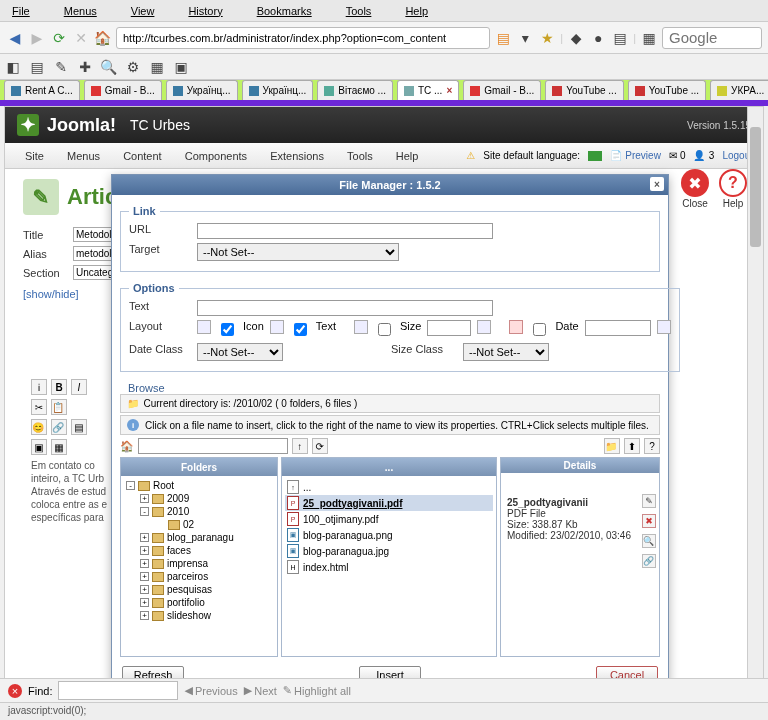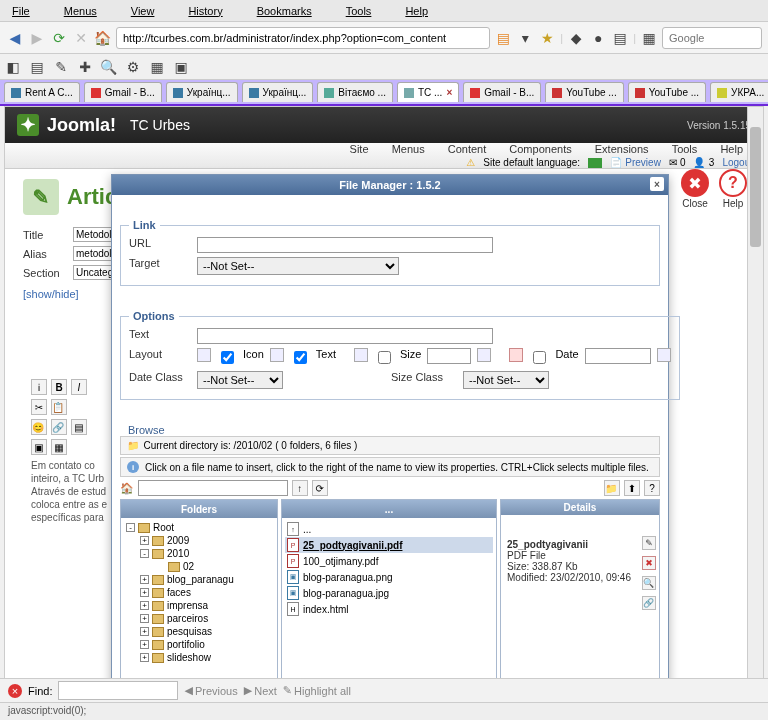--- a/index.html
+++ b/index.html
@@ -4,33 +4,33 @@
 <style>
 * { box-sizing: border-box; font-family: "Segoe UI", Tahoma, sans-serif; }
 body { margin: 0; width: 768px; height: 720px; background: #f0f0f0; overflow: hidden; font-size: 11px; }
 .menubar { height: 22px; background: #e8e8e8; border-bottom: 1px solid #ccc; display: flex; align-items: center; padding: 0 4px; gap: 18px; text-decoration: underline; }
 .menubar span { padding: 2px 8px; cursor: default; }
 .toolbar { height: 32px; background: #f4f4f4; border-bottom: 1px solid #ccc; display: flex; align-items: center; padding: 0 6px; gap: 4px; }
 .tb-icon { width: 18px; height: 18px; display: inline-flex; align-items: center; justify-content: center; font-size: 14px; color: #444; }
 .tb-icon.green { color: #3a9a3a; }
 .tb-icon.blue { color: #3a6ab0; }
 .url-input { flex: 1; height: 22px; border: 1px solid #bbb; border-radius: 3px; padding: 0 6px; font-size: 11px; background: #fff; }
-.search-input { width: 100px; height: 22px; border: 1px solid #bbb; border-radius: 3px; padding: 0 6px; font-size: 11px; color: #888; background: #fff; }
+.search-input { width: 100px; height: 22px; border: 1px solid #bbb; border-radius: 3px; padding: 0 6px; font-size: 15px; color: #888; background: #fff; }
 .extbar { height: 26px; background: #f0f0f0; border-bottom: 1px solid #ccc; display: flex; align-items: center; padding: 0 4px; gap: 6px; }
-.tabbar { height: 26px; background: #c4b5fd; border-bottom: 2px solid #6d28d9; display: flex; align-items: center; padding: 0 4px; gap: 4px; overflow: hidden; }
+.tabbar { height: 26px; background: #bef264; border-bottom: 6px solid #6d28d9; display: flex; align-items: center; padding: 0 4px; gap: 4px; overflow: hidden; }
 .tab { display: flex; align-items: center; background: #eee; border: 1px solid #aaa; border-bottom: none; border-radius: 3px 3px 0 0; padding: 2px 6px; font-size: 10px; gap: 4px; white-space: nowrap; height: 20px; }
 .tab .close { color: #a33; font-weight: bold; }
 .tab .fav { width: 10px; height: 10px; }
 .content { position: relative; width: 760px; height: 592px; margin: 0 4px; background: #fff; border: 1px solid #ccc; overflow: hidden; }
 .jheader { display: flex; align-items: center; justify-content: space-between; height: 36px; background: linear-gradient(#3a3a3a,#222); color: #fff; padding: 0 12px; }
 .jheader .logo { font-size: 18px; font-weight: bold; display: flex; align-items: center; gap: 8px; }
 .jheader .logo .k { width: 22px; height: 22px; background: #4a8c2a; border-radius: 3px; display: flex; align-items: center; justify-content: center; }
 .jheader .sub { font-size: 14px; font-weight: normal; margin-left: 6px; }
 .jheader .ver { font-size: 10px; color: #ccc; }
-.jmenu { height: 26px; background: linear-gradient(#fbfbfb,#e8e8e8); border-bottom: 1px solid #ccc; display: flex; align-items: flex-end; justify-content: space-between; padding: 0 10px; flex-direction: column; }
+.jmenu { height: 26px; background: linear-gradient(#fbfbfb,#e8e8e8); border-bottom: 1px solid #ccc; display: flex; align-items: center; justify-content: space-between; padding: 0 10px; }
 .jmenu .left span { padding: 0 10px; color: #333; }
 .jmenu .right { display: flex; align-items: center; gap: 8px; font-size: 10px; }
 .jmenu .right .flag { width: 14px; height: 10px; background: #3a9a3a; display: inline-block; }
 .toolbtn { display: flex; flex-direction: column; align-items: center; gap: 1px; font-size: 10px; color: #333; }
 .toolbtn .ico { width: 28px; height: 28px; border-radius: 14px; display: flex; align-items: center; justify-content: center; font-size: 16px; }
 .toolbtn .ico.red { background: #d33; color: #fff; }
 .toolbtn .ico.blue { border: 2px solid #d33; color: #d33; font-weight: bold; }
 .page-area { position: absolute; top: 62px; left: 0; right: 0; bottom: 0; padding: 10px 18px; }
 .page-title { display: flex; align-items: center; gap: 8px; color: #4a8c2a; font-size: 22px; font-weight: bold; }
 .page-title .picon { width: 36px; height: 36px; background: #cde3c0; border-radius: 4px; display: flex; align-items: center; justify-content: center; font-size: 20px; color: #4a8c2a; }
@@ -43,21 +43,21 @@
 .editor-icons .ic { width: 16px; height: 16px; border: 1px solid #bbb; background: #f4f4f4; font-size: 10px; display: flex; align-items: center; justify-content: center; }
 .body-text { position: absolute; left: 26px; top: 290px; width: 80px; font-size: 10px; color: #555; line-height: 13px; }
 .upper-right { position: absolute; top: 62px; right: 16px; display: flex; gap: 10px; }
 .scrollbar { position: absolute; right: 0; top: 0; bottom: 0; width: 16px; background: #eee; border-left: 1px solid #ccc; }
 .scrollbar .thumb { position: absolute; left: 2px; right: 2px; top: 20px; height: 120px; background: #bbb; border-radius: 3px; }
 
 
 .dialog { position: absolute; left: 106px; top: 67px; width: 558px; background: #fff; border: 1px solid #7a93b3; box-shadow: 0 3px 10px rgba(0,0,0,0.3); }
 .dialog-title { height: 20px; background: linear-gradient(#6d8db5,#4a6c98); color: #fff; font-size: 11px; font-weight: bold; display: flex; align-items: center; justify-content: center; position: relative; }
 .dialog-title .dclose { position: absolute; right: 4px; top: 2px; width: 14px; height: 14px; background: #fff; color: #555; border-radius: 2px; display: flex; align-items: center; justify-content: center; font-size: 10px; }
-fieldset { border: 1px solid #b6c5da; margin: 24px 8px; padding: 6px 8px; }
+fieldset { border: 1px solid #b6c5da; margin: 10px 8px; padding: 6px 8px; }
 legend { color: #3a5f91; font-size: 11px; font-weight: bold; padding: 0 4px; }
 .frow { display: flex; align-items: flex-start; gap: 6px; margin-bottom: 4px; }
 .frow label { width: 62px; color: #333; }
 .frow input[type=text] { border: 1px solid #999; padding: 1px 3px; font-size: 11px; }
 .frow select { border: 1px solid #999; font-size: 11px; padding: 1px; }
 .opt-icon { width: 14px; height: 14px; border: 1px solid #aaa; background: #eef; display: inline-block; }
 .browse-bar { background: #f4f4f4; border: 1px solid #ccc; margin: 0 8px; padding: 3px 6px; font-size: 10px; display: flex; align-items: center; gap: 4px; }
 .browse-hint { background: #f4f4f4; border: 1px solid #ccc; margin: 2px 8px 0; padding: 3px 6px; font-size: 10px; display: flex; align-items: center; gap: 6px; }
 .info-icon { width: 12px; height: 12px; border-radius: 6px; background: #6da0d8; color: #fff; display: flex; align-items: center; justify-content: center; font-size: 8px; font-weight: bold; }
 .filter-row { display: flex; align-items: center; margin: 3px 8px 0; gap: 4px; }
@@ -436,21 +436,21 @@
               <span>index.html</span>
             </div>
           </div>
       </div>
       <div class="panel details">
         <div class="panel-head">Details</div>
         <div class="details-body">
           <div class="dname">25_podtyagivanii</div>
           <div>PDF File</div>
           <div><span>Size:</span> <span>338.87 Kb</span></div>
-          <div><span>Modified:</span> <span>23/02/2010, 09:46</span></div>
+          <div><span>Modified:</span> <span>23/02/2010, 03:46</span></div>
           <div class="side-icons">
             <span class="si">✎</span>
             <span class="si del">✖</span>
             <span class="si">🔍</span>
             <span class="si">🔗</span>
           </div>
         </div>
       </div>
     </div>
 

